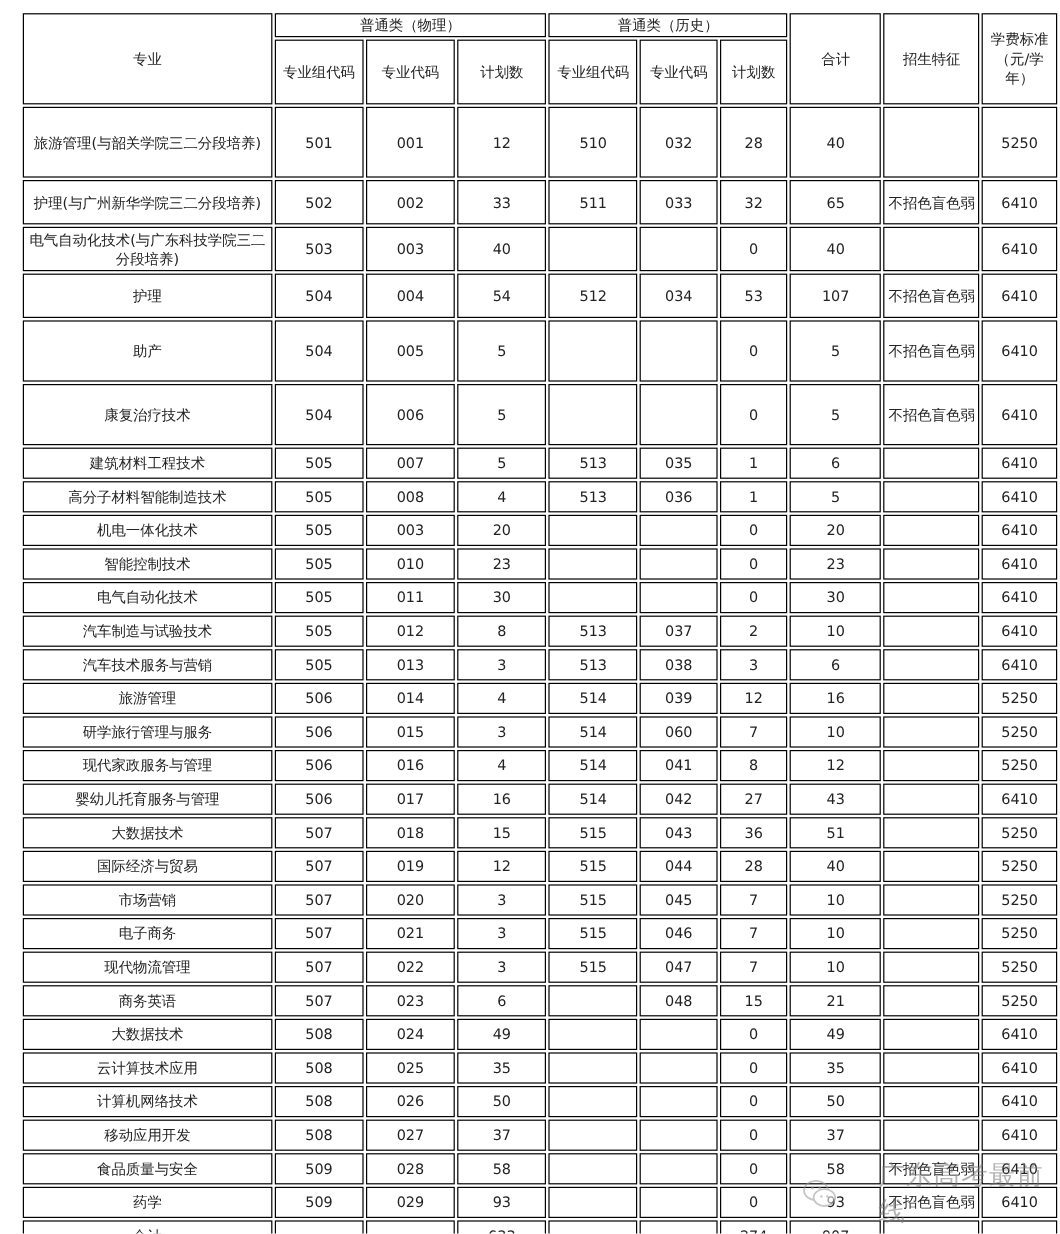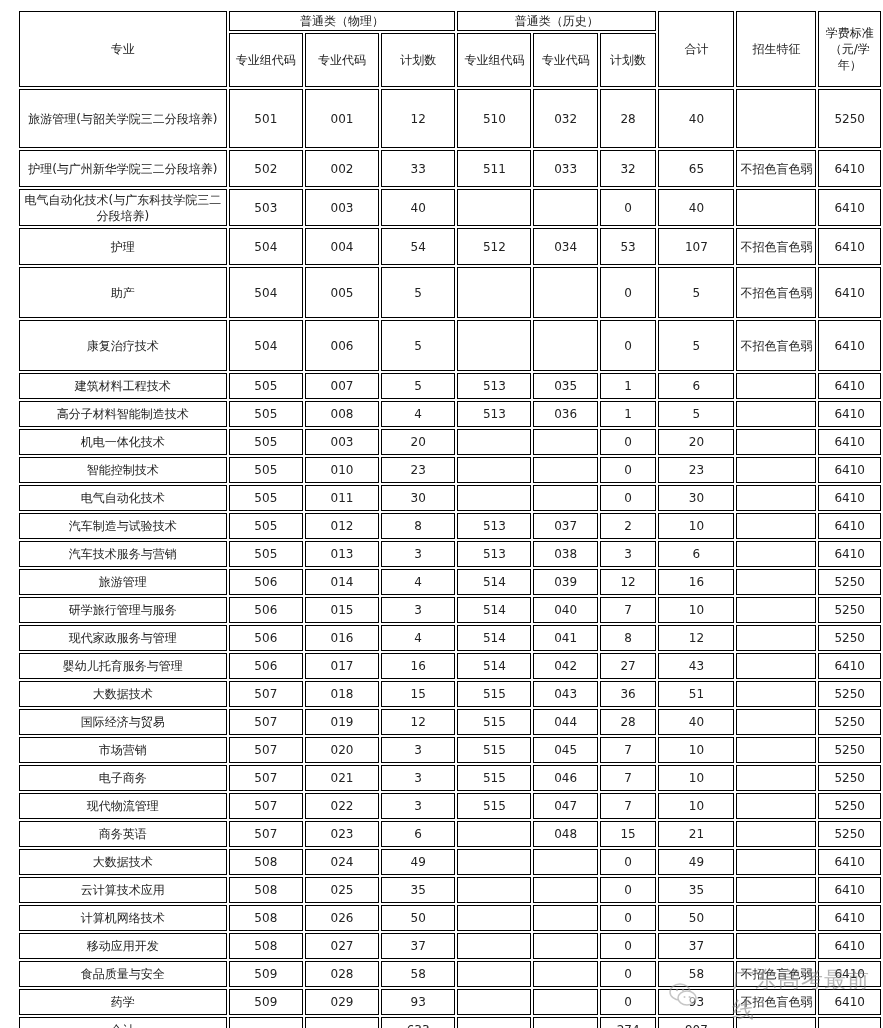--- a/index.html
+++ b/index.html
@@ -234,21 +234,21 @@
         <td>16</td>
         <td></td>
         <td>5250</td>
       </tr>
       <tr class="r-28">
         <td class="name">研学旅行管理与服务</td>
         <td>506</td>
         <td>015</td>
         <td>3</td>
         <td>514</td>
-        <td>040</td>
+        <td>060</td>
         <td>7</td>
         <td>10</td>
         <td></td>
         <td>5250</td>
       </tr>
       <tr class="r-28">
         <td class="name">现代家政服务与管理</td>
         <td>506</td>
         <td>016</td>
         <td>4</td>

